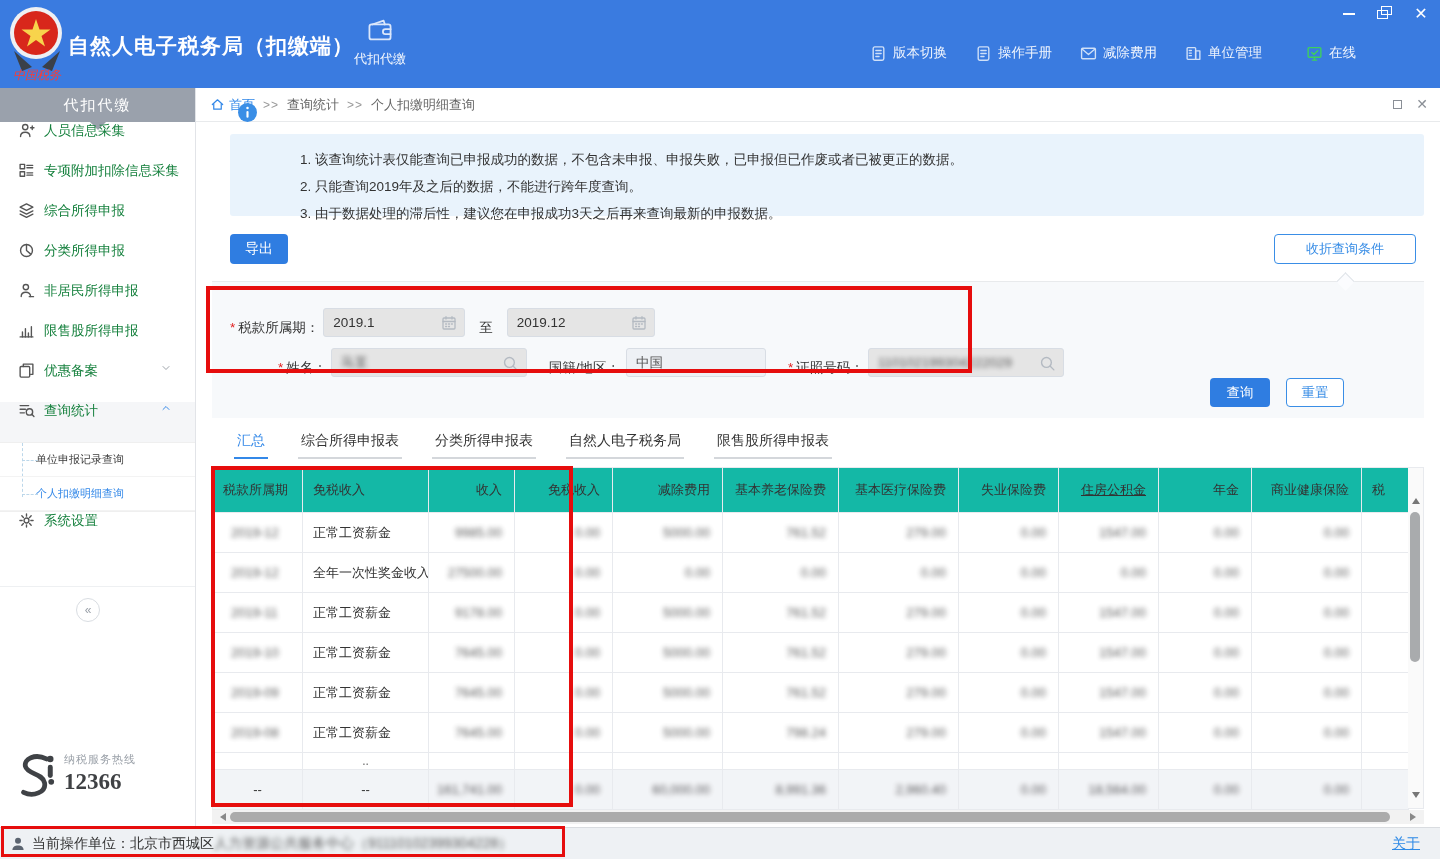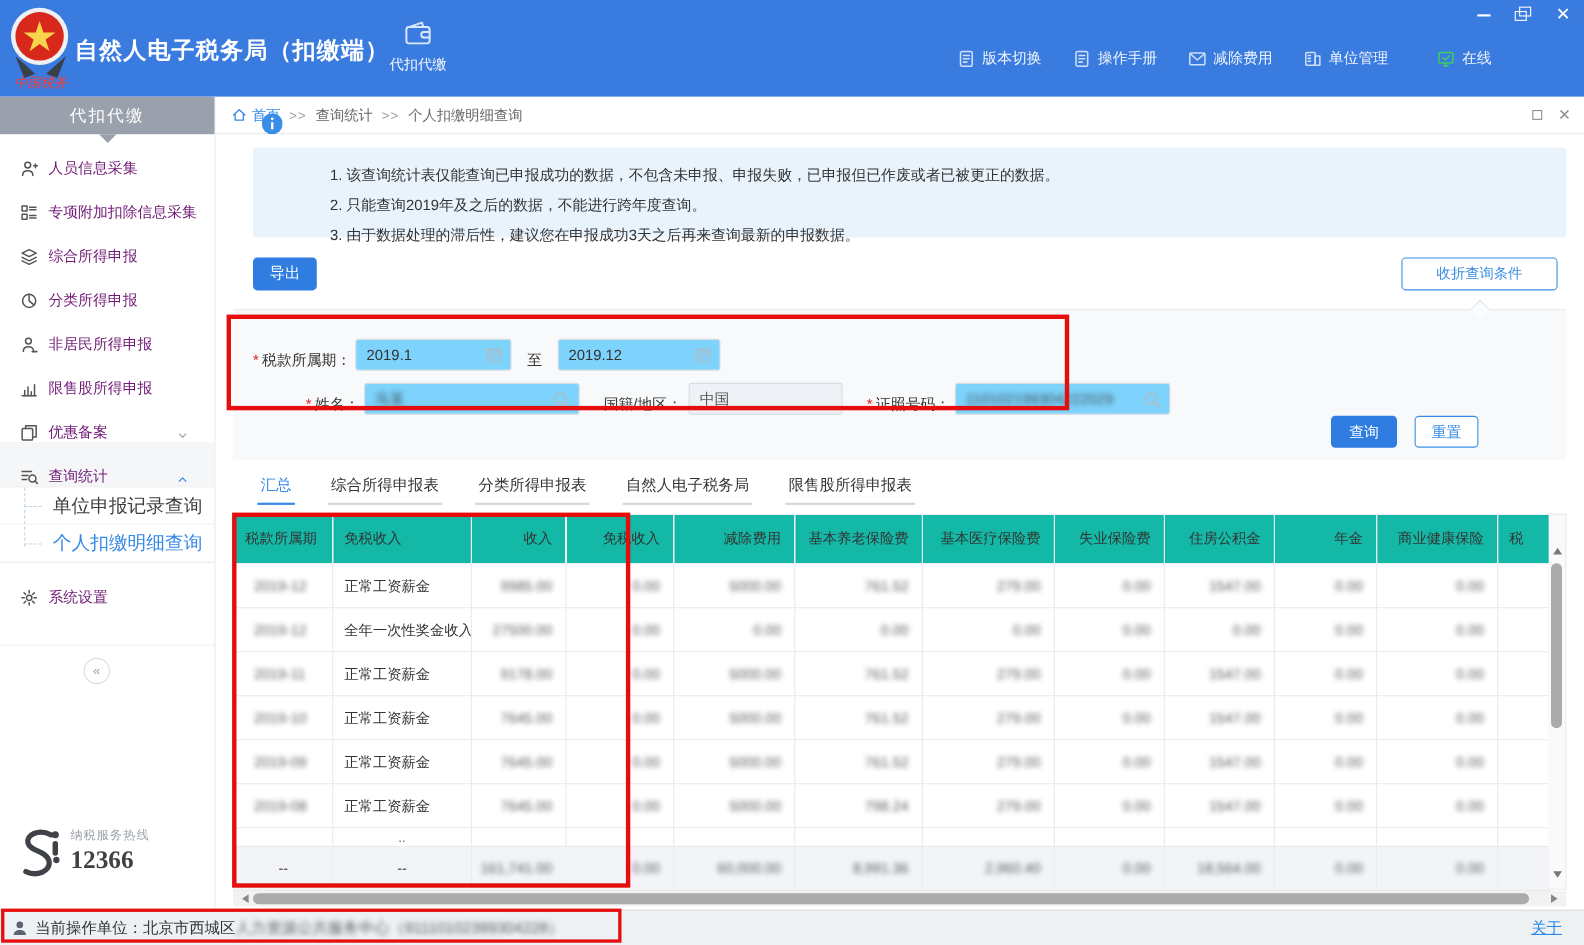--- a/index.html
+++ b/index.html
@@ -26,28 +26,28 @@
   #top-menu { position:absolute; right:84px; top:44px; display:flex; align-items:center; }
   .menu-item { display:flex; align-items:center; gap:6px; color:rgba(255,255,255,.92); font-size:13.5px; margin-left:28px; cursor:pointer; }
   .menu-item .icon { width:17px; height:17px; color:#cfe0f8; }
   .menu-item.online { margin-left:44px; }
   .menu-item.online .icon { color:#3ed05c; }
 
   
   #sidebar { position:absolute; left:0; top:88px; width:196px; height:739px; background:#fff; border-right:1px solid #e2e4e8; }
   #side-header { height:34px; background:#9aa1ac; color:#fff; font-size:15px; display:flex; align-items:center; justify-content:center; letter-spacing:2px; position:relative; }
   #side-header::after { content:""; position:absolute; left:50%; bottom:-8px; margin-left:-8px; border:8px solid transparent; border-top-color:#9aa1ac; border-bottom:none; }
-  .side-item { height:40px; display:flex; align-items:flex-end; padding-left:18px; cursor:pointer; color:#701a75; font-size:13.5px; position:relative; }
+  .side-item { height:40px; display:flex; align-items:flex-start; padding-left:18px; cursor:pointer; color:#15803d; font-size:13.5px; position:relative; }
   .side-item .icon { width:17px; height:17px; margin-right:9px; color:#555; }
   .side-item .chev { position:absolute; right:14px; width:12px; height:12px; color:#9aa0a8; }
   .side-item.open-parent { background:#f5f6f8; }
   .side-item.open-parent .chev { color:#3388e8; }
   #sub-menu { border-top:1px solid #efefef; border-bottom:1px solid #efefef; position:relative; }
   #sub-menu::before { content:""; position:absolute; left:22px; top:0; bottom:14px; border-left:1px dashed #bcd7ea; }
-  .sub-item { height:34px; display:flex; align-items:center; padding-left:48px; font-size:17px; color:#3c3c3c; cursor:pointer; position:relative; border-bottom:1px solid #f3f3f3; }
+  .sub-item { height:34px; display:flex; align-items:center; padding-left:36px; font-size:11px; color:#3c3c3c; cursor:pointer; position:relative; border-bottom:1px solid #f3f3f3; }
   .sub-item::before { content:""; position:absolute; left:22px; top:50%; width:16px; border-top:1px dashed #bcd7ea; }
   .sub-item.active { color:#3388e8; }
   #collapse-btn { position:absolute; left:76px; top:510px; width:24px; height:24px; border:1px solid #d9dde2; border-radius:50%; color:#9aa0a8; display:flex; align-items:center; justify-content:center; font-size:12px; cursor:pointer; background:#fff; }
   #side-divider { position:absolute; left:0; top:498px; width:195px; border-top:1px solid #eef0f2; }
   #hotline { position:absolute; left:14px; top:664px; display:flex; align-items:flex-start;font-family:Liberation Serif, serif; }
   #hotline-text { margin-left:8px; }
   #hotline-label { font-size:11px; color:#9aa0a8; letter-spacing:1px; }
   #hotline-number { font-size:23px; font-weight:700; color:#3f4144; margin-top:2px; }
 
   
@@ -65,21 +65,21 @@
   #notice p { font-size:13.5px; line-height:27px; color:#333; }
 
   #export-btn { position:absolute; left:34px; top:146px; width:58px; height:30px; background:#2f7de1; border:none; border-radius:4px; color:#fff; font-size:14px; cursor:pointer; font-family:inherit; }
   #collapse-query-btn { position:absolute; right:24px; top:146px; width:142px; height:30px; background:#fff; border:1px solid #3a8ee6; border-radius:4px; color:#3a8ee6; font-size:13px; cursor:pointer; font-family:inherit; }
   #query-caret { position:absolute; right:88px; top:187px; width:13px; height:13px; background:#fbfcfe; border-top:1px solid #dfe3e8; border-left:1px solid #dfe3e8; transform:rotate(45deg); z-index:2; }
 
   #query-panel { position:absolute; left:16px; top:193px; width:1212px; height:137px; background:#f7f9fb; border-top:1px solid #e8eaec; }
   .fr { position:absolute; display:flex; align-items:flex-end; }
   .flabel { font-size:13.5px; color:#333; }
   .req { color:#e02020; margin-right:3px; }
-  .inputbox { position:relative; background:#7dd3fc; border:1px solid #d8dde4; border-radius:3px; height:29px; display:flex; align-items:center; padding:0 30px 0 9px; font-size:13.5px; color:#333; }
+  .inputbox { position:relative; background:#e5e5e5; border:1px solid #d8dde4; border-radius:3px; height:29px; display:flex; align-items:center; padding:0 30px 0 9px; font-size:13.5px; color:#333; }
   .inputbox input { border:none; outline:none; width:100%; font-size:13.5px; color:#333; background:transparent; font-family:inherit; }
   .inputbox .rt-icon { position:absolute; right:6px; top:5px; width:18px; height:18px; color:#b4bac2; }
   .inputbox.disabled { background:#eef1f5; color:#555; }
   .blur { filter:blur(2.6px); opacity:.8; }
   #search-btn { position:absolute; right:170px; top:290px; width:60px; height:29px; background:#2f7de1; color:#fff; border:none; border-radius:4px; font-size:13.5px; cursor:pointer; font-family:inherit; }
   #reset-btn { position:absolute; right:96px; top:290px; width:58px; height:29px; background:#fff; color:#3a8ee6; border:1px solid #3a8ee6; border-radius:4px; font-size:13.5px; cursor:pointer; font-family:inherit; }
 
   #tabs { position:absolute; left:38px; top:344px; display:flex; gap:30px; }
   .tab { font-size:14px; color:#333; padding:0 3px 9px 3px; position:relative; cursor:pointer; }
   .tab::after { content:""; position:absolute; left:0; right:0; bottom:0; height:2px; background:#d4d7db; }
@@ -432,21 +432,21 @@
       <thead>
           <tr id="thead-row">
             <th class="al" style="width: 90px;">税款所属期</th>
             <th class="al" style="width: 126px;">免税收入</th>
             <th class="ar" style="width: 86px;">收入</th>
             <th class="ar" style="width: 98px;">免税收入</th>
             <th class="ar" style="width: 110px;">减除费用</th>
             <th class="ar" style="width: 116px;">基本养老保险费</th>
             <th class="ar" style="width: 120px;">基本医疗保险费</th>
             <th class="ar" style="width: 100px;">失业保险费</th>
-            <th class="ar" style="width: 100px;">住房公积金</th>
+            <th class="ar" style="width: 100px; text-decoration: underline;">住房公积金</th>
             <th class="ar" style="width: 93px;">年金</th>
             <th class="ar" style="width: 110px;">商业健康保险</th>
             <th class="al" style="width: 47px;">税</th>
           </tr>
         </thead>
       <tbody id="tbody">
           <tr>
             <td class="al2"><span class="blur">2019-12</span></td>
             <td class="al"><span>正常工资薪金</span></td>
             <td class="ar"><span class="blur">9985.00</span></td>

